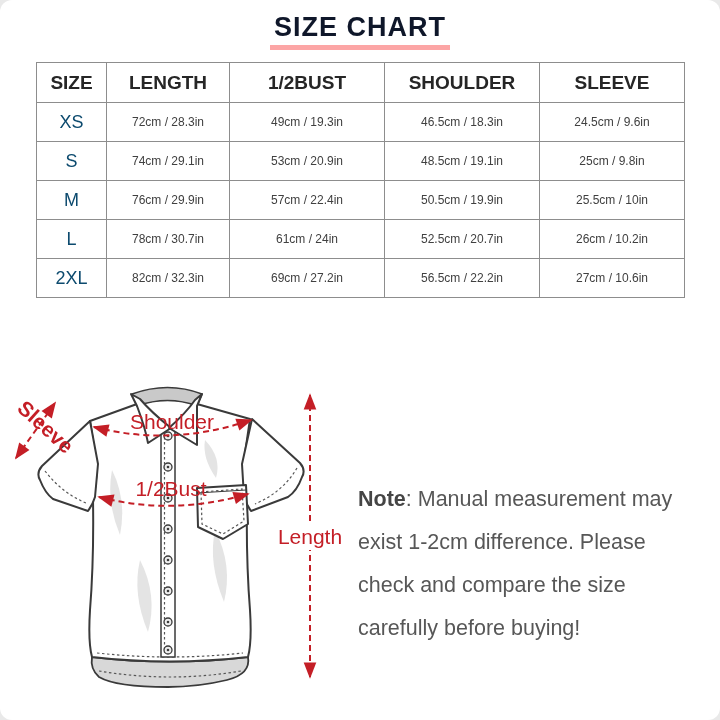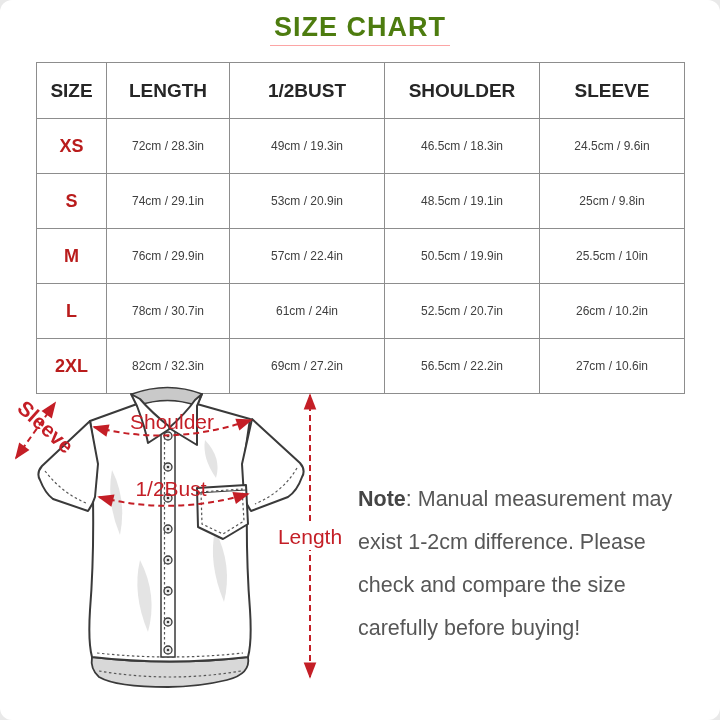--- a/index.html
+++ b/index.html
@@ -16,38 +16,38 @@
   }
   .page {
     position: absolute; inset: 0; background: #fff;
     border-radius: 12px;
     box-shadow: 0 0 0 30px #e9e9e9;
   }
   .title-wrap { position: absolute; top: 12px; left: 0; width: 720px; text-align: center; }
   .title {
     display: inline-block;
     font-size: 27px; font-weight: bold; letter-spacing: 1px;
-    color: #4d7c0f;
-    border-bottom: 1px solid #fca5a5;
+    color: #0f172a;
+    border-bottom: 5px solid #fca5a5;
     padding: 0 4px 2px 4px;
   }
   table.size-table {
     position: absolute; left: 36px; top: 62px;
     width: 648px; border-collapse: collapse; table-layout: fixed;
   }
   .size-table th, .size-table td {
     border: 1.5px solid var(--border);
     text-align: center; vertical-align: middle;
-    padding: 12px; overflow: hidden; white-space: nowrap;
+    padding: 4px; overflow: hidden; white-space: nowrap;
   }
   .size-table th {
     height: 31px; font-size: 19px; font-weight: bold; color: #262626;
   }
   .size-table td { height: 30px; font-size: 12px; color: #404040; }
-  .size-table td.size-col { font-weight: bold; font-size: 18px; color: #b91c1c; }
+  .size-table td.size-col { font-weight: normal; font-size: 18px; color: #0c4a6e; }
   .col-size { width: 70px; } .col-length { width: 123px; }
   .col-bust { width: 155px; } .col-shoulder { width: 155px; } .col-sleeve { width: 145px; }
 
   .diagram { position: absolute; left: 0; top: 368px; }
   .outline { fill: #ffffff; stroke: var(--outline); stroke-width: 2; stroke-linejoin: round; }
   .thin { fill: none; stroke: var(--outline); stroke-width: 1.2; }
   .grayfill { fill: #d8d8d8; stroke: var(--outline); stroke-width: 1.8; stroke-linejoin: round; }
   .bandfill { fill: #c9c9c9; stroke: var(--outline); stroke-width: 1.6; stroke-linejoin: round; }
   .wrinkle { fill: #e4e4e4; stroke: none; }
   .stitch { fill: none; stroke: #555; stroke-width: 1.2; stroke-dasharray: 2.5,2.5; }

